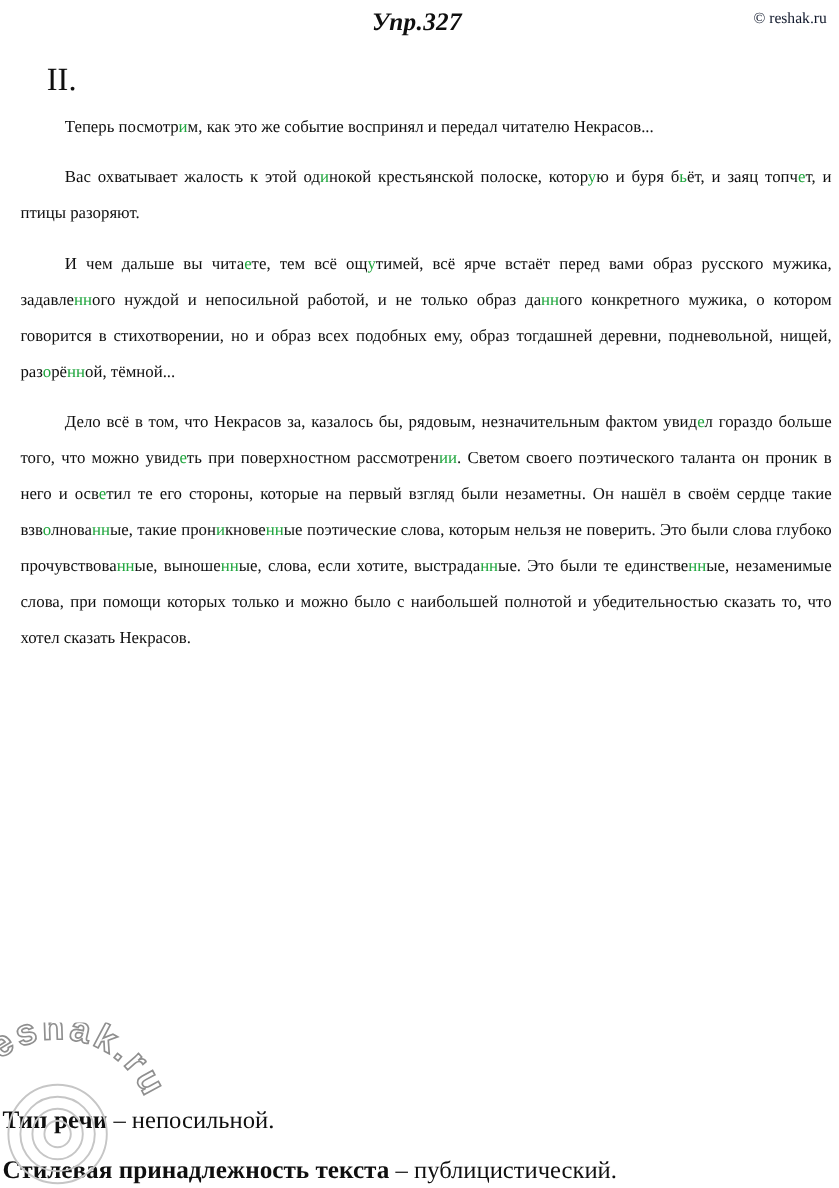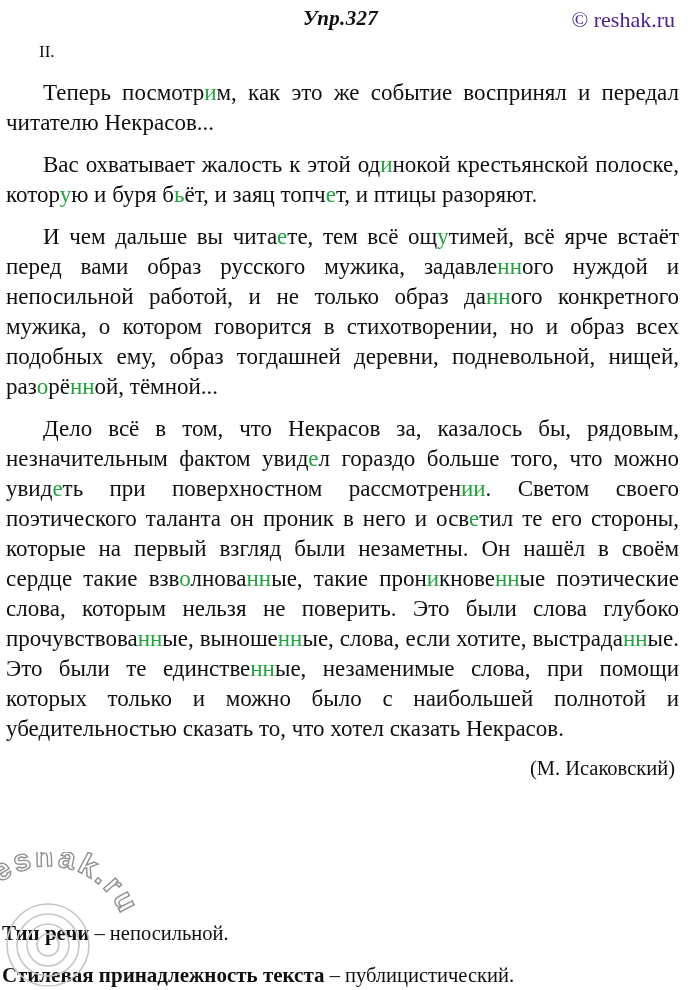--- a/index.html
+++ b/index.html
@@ -5,50 +5,50 @@
   html, body { margin: 0; padding: 0; }
   body {
     width: 699px;
     height: 990px;
     background: #ffffff;
     color: #0f0f0f;
     font-family: "Liberation Serif", serif;
     position: relative;
     overflow: hidden;
   }
-  .page { padding: 6px 20px 0 2px; position: relative; }
+  .page { padding: 6px 6px 0 2px; position: relative; }
 
   .header-row { position: relative; height: 28px; }
   .exercise-title {
     display: block;
     text-align: center;
     font-weight: bold;
     font-style: italic;
     font-size: 21px;
     letter-spacing: 0.3px;
   }
   .copyright {
     position: absolute;
     top: 1px;
     right: 4px;
-    font-size: 22px;
+    font-size: 13px;
     font-style: normal;
-    color: #4c1d95;
+    color: #0f172a;
   }
 
   .section-label {
-    margin-top: 4px;
+    margin-top: 18px;
     text-indent: 37px;
-    font-size: 17px;
+    font-size: 27px;
     line-height: 28px;
   }
 
   p.para {
-    margin: 12px 0 0 4px;
-    font-size: 23px;
+    margin: 12px 0 0 15px;
+    font-size: 14px;
     line-height: 30px;
     text-align: justify;
     text-indent: 37px;
   }
   .g { font-weight: normal; }
 
   .attribution {
     margin-top: 9px;
     font-size: 20.5px;
     line-height: 30px;
@@ -97,21 +97,20 @@
 
   <div class="section-label">II.</div>
 
   <div id="paragraphs">
       <p class="para"><span>Теперь посмотр</span><span class="g" style="color: rgb(30, 165, 60);">и</span><span>м, как это же событие воспринял и передал читателю Некрасов...</span></p>
       <p class="para"><span>Вас охватывает жалость к этой од</span><span class="g" style="color: rgb(30, 165, 60);">и</span><span>нокой крестьянской полоске, котор</span><span class="g" style="color: rgb(30, 165, 60);">у</span><span>ю и буря б</span><span class="g" style="color: rgb(30, 165, 60);">ь</span><span>ёт, и заяц топч</span><span class="g" style="color: rgb(30, 165, 60);">е</span><span>т, и птицы разоряют.</span></p>
       <p class="para"><span>И чем дальше вы чита</span><span class="g" style="color: rgb(30, 165, 60);">е</span><span>те, тем всё ощ</span><span class="g" style="color: rgb(30, 165, 60);">у</span><span>тимей, всё ярче встаёт перед вами образ русского мужика, задавле</span><span class="g" style="color: rgb(30, 165, 60);">нн</span><span>ого нуждой и непосильной работой, и не только образ да</span><span class="g" style="color: rgb(30, 165, 60);">нн</span><span>ого конкретного мужика, о котором говорится в стихотворении, но и образ всех подобных ему, образ тогдашней деревни, подневольной, нищей, раз</span><span class="g" style="color: rgb(30, 165, 60);">о</span><span>рё</span><span class="g" style="color: rgb(30, 165, 60);">нн</span><span>ой, тёмной...</span></p>
       <p class="para"><span>Дело всё в том, что Некрасов за, казалось бы, рядовым, незначительным фактом увид</span><span class="g" style="color: rgb(30, 165, 60);">е</span><span>л гораздо больше того, что можно увид</span><span class="g" style="color: rgb(30, 165, 60);">е</span><span>ть при поверхностном рассмотрен</span><span class="g" style="color: rgb(30, 165, 60);">ии</span><span>. Светом своего поэтического таланта он проник в него и осв</span><span class="g" style="color: rgb(30, 165, 60);">е</span><span>тил те его стороны, которые на первый взгляд были незаметны. Он нашёл в своём сердце такие взв</span><span class="g" style="color: rgb(30, 165, 60);">о</span><span>лнова</span><span class="g" style="color: rgb(30, 165, 60);">нн</span><span>ые, такие прон</span><span class="g" style="color: rgb(30, 165, 60);">и</span><span>кнове</span><span class="g" style="color: rgb(30, 165, 60);">нн</span><span>ые поэтические слова, которым нельзя не поверить. Это были слова глубоко прочувствова</span><span class="g" style="color: rgb(30, 165, 60);">нн</span><span>ые, выноше</span><span class="g" style="color: rgb(30, 165, 60);">нн</span><span>ые, слова, если хотите, выстрада</span><span class="g" style="color: rgb(30, 165, 60);">нн</span><span>ые. Это были те единстве</span><span class="g" style="color: rgb(30, 165, 60);">нн</span><span>ые, незаменимые слова, при помощи которых только и можно было с наибольшей полнотой и убедительностью сказать то, что хотел сказать Некрасов.</span></p>
     </div>
 
-  <div class="attribution">(М. Исаковский)</div>
 
   <div class="footer-line" id="footer-line-0">
     <span class="lead">Тип речи</span><span> – непосильной.</span>
   </div>
 
   <div class="footer-line" id="footer-line-1">
     <span class="lead">Стилевая принадлежность текста</span><span> – публицистический.</span>
   </div>
 
   <svg class="watermark" width="200" height="150" viewBox="0 0 200 150">

